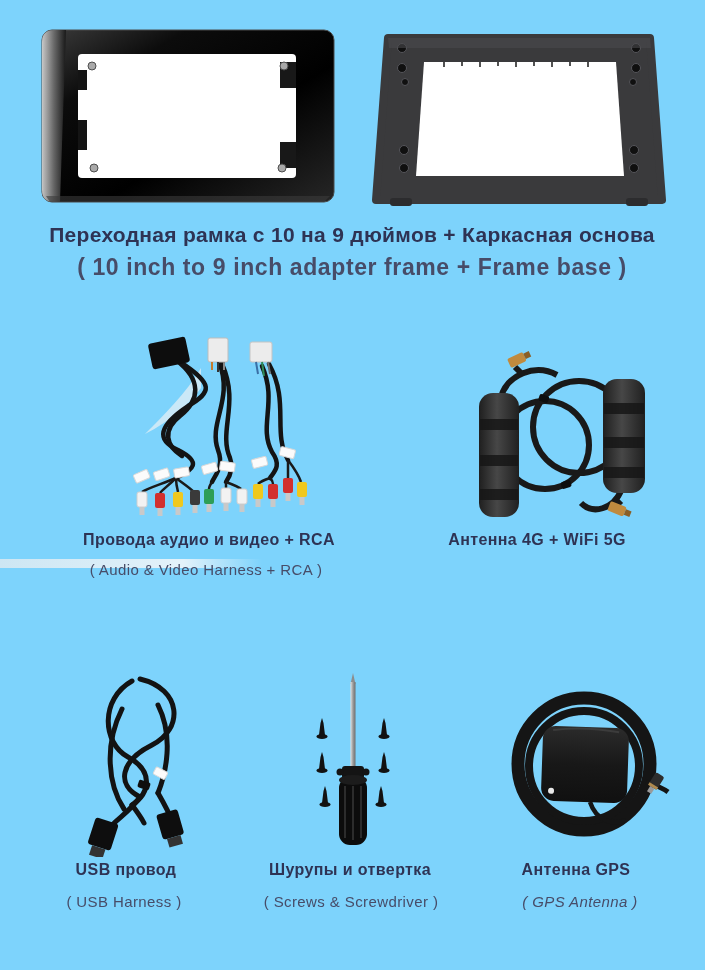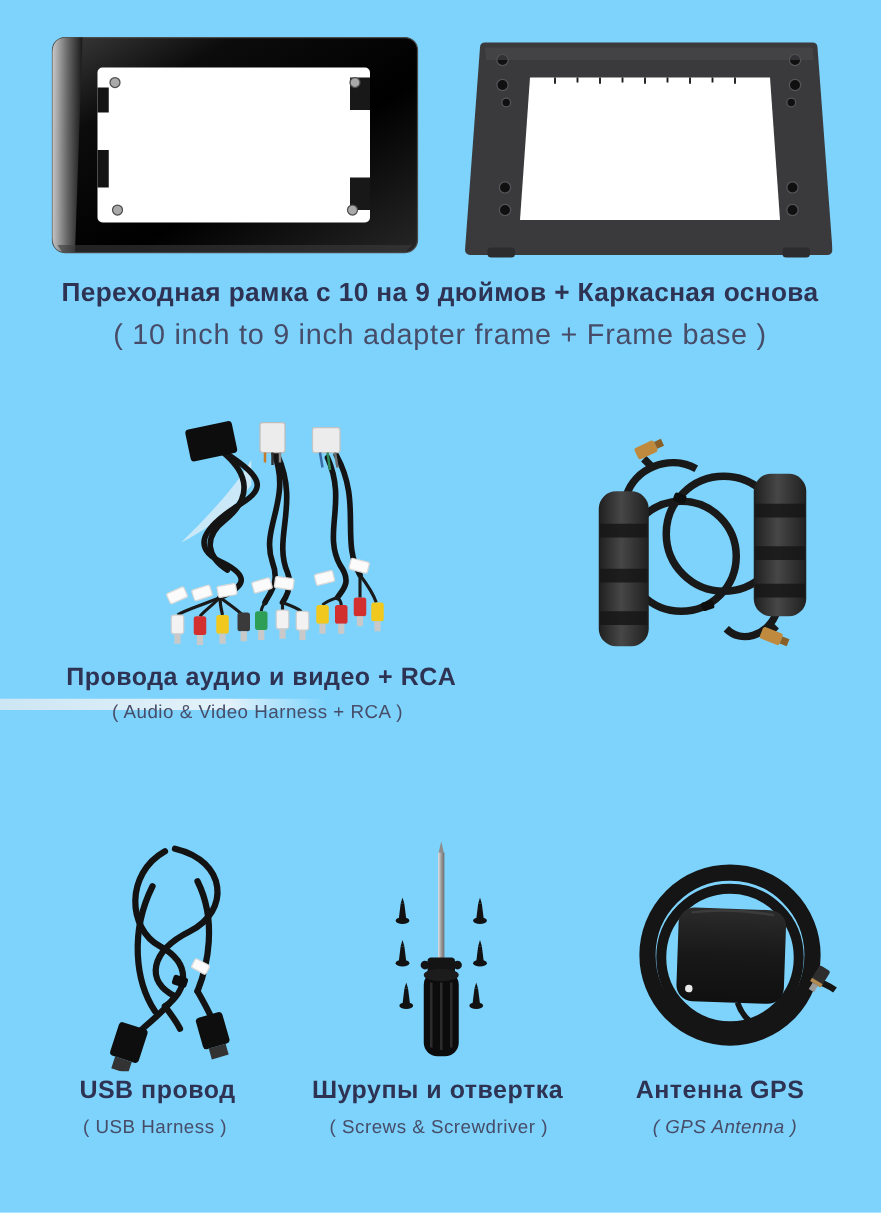--- a/index.html
+++ b/index.html
@@ -1,23 +1,23 @@
 <!DOCTYPE html>
 <html style="--navy-bold: #2e3354; --navy-reg: #474c68;"><head>
 <meta charset="utf-8">
 <style>
   html,body{margin:0;padding:0;}
   body{background:#ffffff;font-family:"Liberation Sans",sans-serif;}
   #page{position:relative;width:705px;height:970px;background:#7dd3fc;overflow:hidden;}
   .abs{position:absolute;}
   .caption{position:absolute;white-space:nowrap;transform:translateX(-50%);}
-  .ru{font-weight:bold;font-size:20px;color:var(--navy-bold,#2e3354);letter-spacing:0.4px;}
+  .ru{font-weight:bold;font-size:16px;color:var(--navy-bold,#2e3354);letter-spacing:0.4px;}
   .en{font-size:15px;color:var(--navy-reg,#474c68);letter-spacing:0.4px;}
   .title-ru{font-weight:bold;font-size:21px;color:var(--navy-bold,#2e3354);letter-spacing:0.3px;}
-  .title-en{font-size:23px;color:var(--navy-reg,#474c68);letter-spacing:0.6px;}
+  .title-en{font-size:23px;color:var(--navy-reg,#474c68);letter-spacing:0.6px;font-weight:bold;}
   .stripe{position:absolute;left:0;top:559px;width:262px;height:9px;
           background:linear-gradient(to right,#cde6f3,#e3f2fa 70%,rgba(227,242,250,0));z-index:0;}
   svg{display:block;}
   .photo{z-index:1;}
 </style>
 </head>
 <body>
 
 <div id="page">
 
@@ -226,20 +226,21 @@
         <rect x="17" y="2" width="6" height="6" fill="#8a5f26"></rect>
       </g>
     </g>
 
     <rect x="74" y="62" width="10" height="7" rx="2" fill="#0e0e0e" transform="rotate(20 79 65)"></rect>
     <rect x="96" y="148" width="10" height="7" rx="2" fill="#0e0e0e" transform="rotate(-18 101 151)"></rect>
   </svg>
 
   <div class="caption ru" style="left:209px;top:531px;z-index:2;">Провода аудио и видео + RCA</div>
   <div class="caption en" style="left:206px;top:561px;z-index:2;">( Audio &amp; Video Harness + RCA )</div>
+  <div class="caption ru" style="left:537px;top:531px;">Антенна 4G + WiFi 5G</div>
 
   <svg class="abs photo" style="left:62px;top:665px;" width="160" height="192" viewBox="0 0 160 192">
     <g fill="none" stroke="#131313" stroke-width="5" stroke-linecap="round">
       <path d="M78,14 C120,24 122,64 90,80 C58,96 54,120 78,132"></path>
       <path d="M70,16 C38,34 40,78 66,92 C92,106 88,128 70,140"></path>
       <path d="M96,40 C112,72 104,108 96,128"></path>
       <path d="M60,44 C42,80 46,120 62,144"></path>
       <path d="M78,132 C70,144 58,152 50,160"></path>
       <path d="M96,128 C104,142 108,150 110,156"></path>
       <path d="M70,140 C76,148 80,154 82,158"></path>

